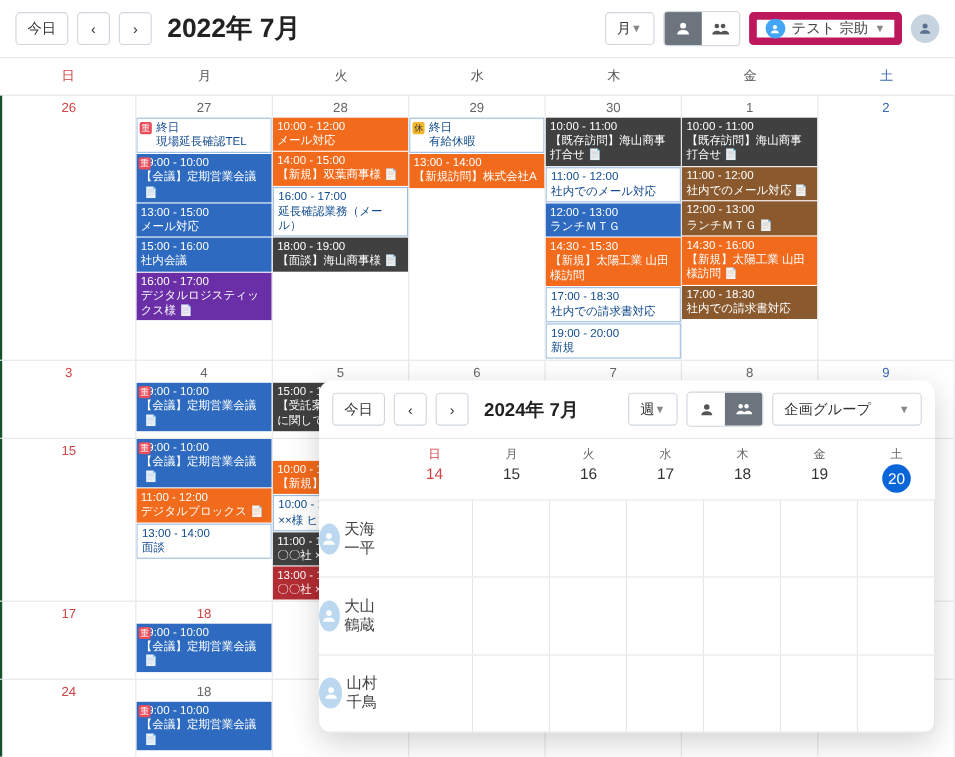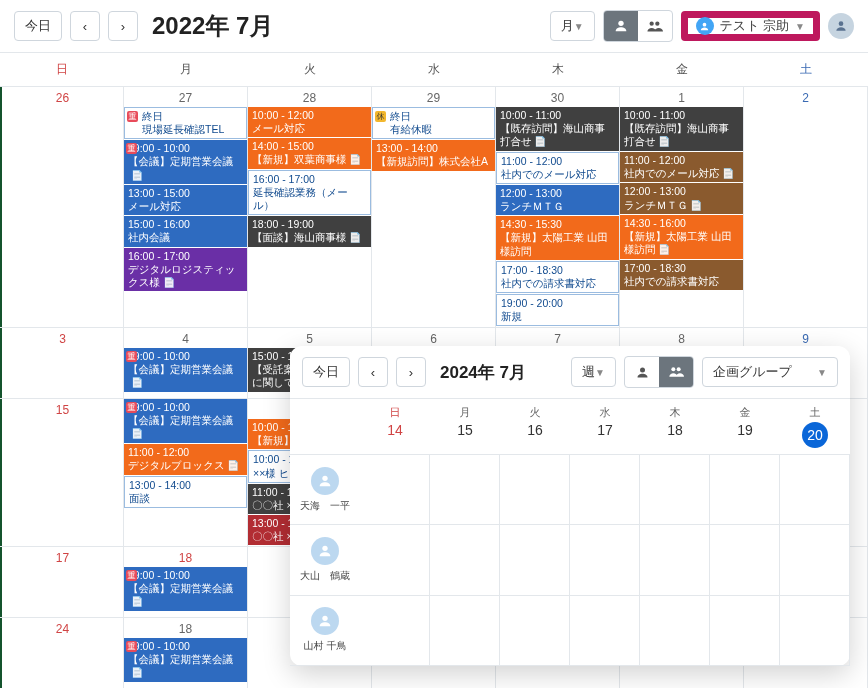--- a/index.html
+++ b/index.html
@@ -53,21 +53,21 @@
 
 .f-dow { display:grid; grid-template-columns: 70px repeat(7,1fr); border-top:1px solid #e3e7eb; border-bottom:1px solid #e3e7eb; }
 .f-dow .d { text-align:center; font-size:11px; color:#666; padding:6px 0 0; }
 .f-dow .n { text-align:center; font-size:14px; color:#333; padding:2px 0 6px; }
 .f-dow .sun .d, .f-dow .sun .n { color:#d04444; }
 .f-dow .sat.today .n span { display:inline-flex; width:26px;height:26px;border-radius:50%;background:#0a66d8;color:#fff;align-items:center;justify-content:center; }
 
 .f-body { display:flex; flex-direction:column; flex:1; }
 .f-row { display:grid; grid-template-columns: 70px repeat(7,1fr); border-bottom:1px solid #e3e7eb; flex:1; }
 .f-row .ucell { border-right:1px solid #e3e7eb; }
-.f-row .side { display:flex; flex-direction:column; align-items:center; justify-content:center; gap:4px; font-size:10px; color:#444; }
+.f-row .side { display:flex; flex-direction:row; align-items:center; justify-content:center; gap:4px; font-size:14px; color:#444; }
 .f-row .side .av { width:28px;height:28px;border-radius:50%;background:#bcd8f0; display:flex;align-items:center;justify-content:center;color:#fff; }
 .f-row .side .av svg { width:16px;height:16px;}
 </style>
 </head>
 <body>
 
 <div class="cal-back">
   <div class="toolbar">
     <button class="btn">今日</button>
     <button class="btn iconbtn">‹</button>

